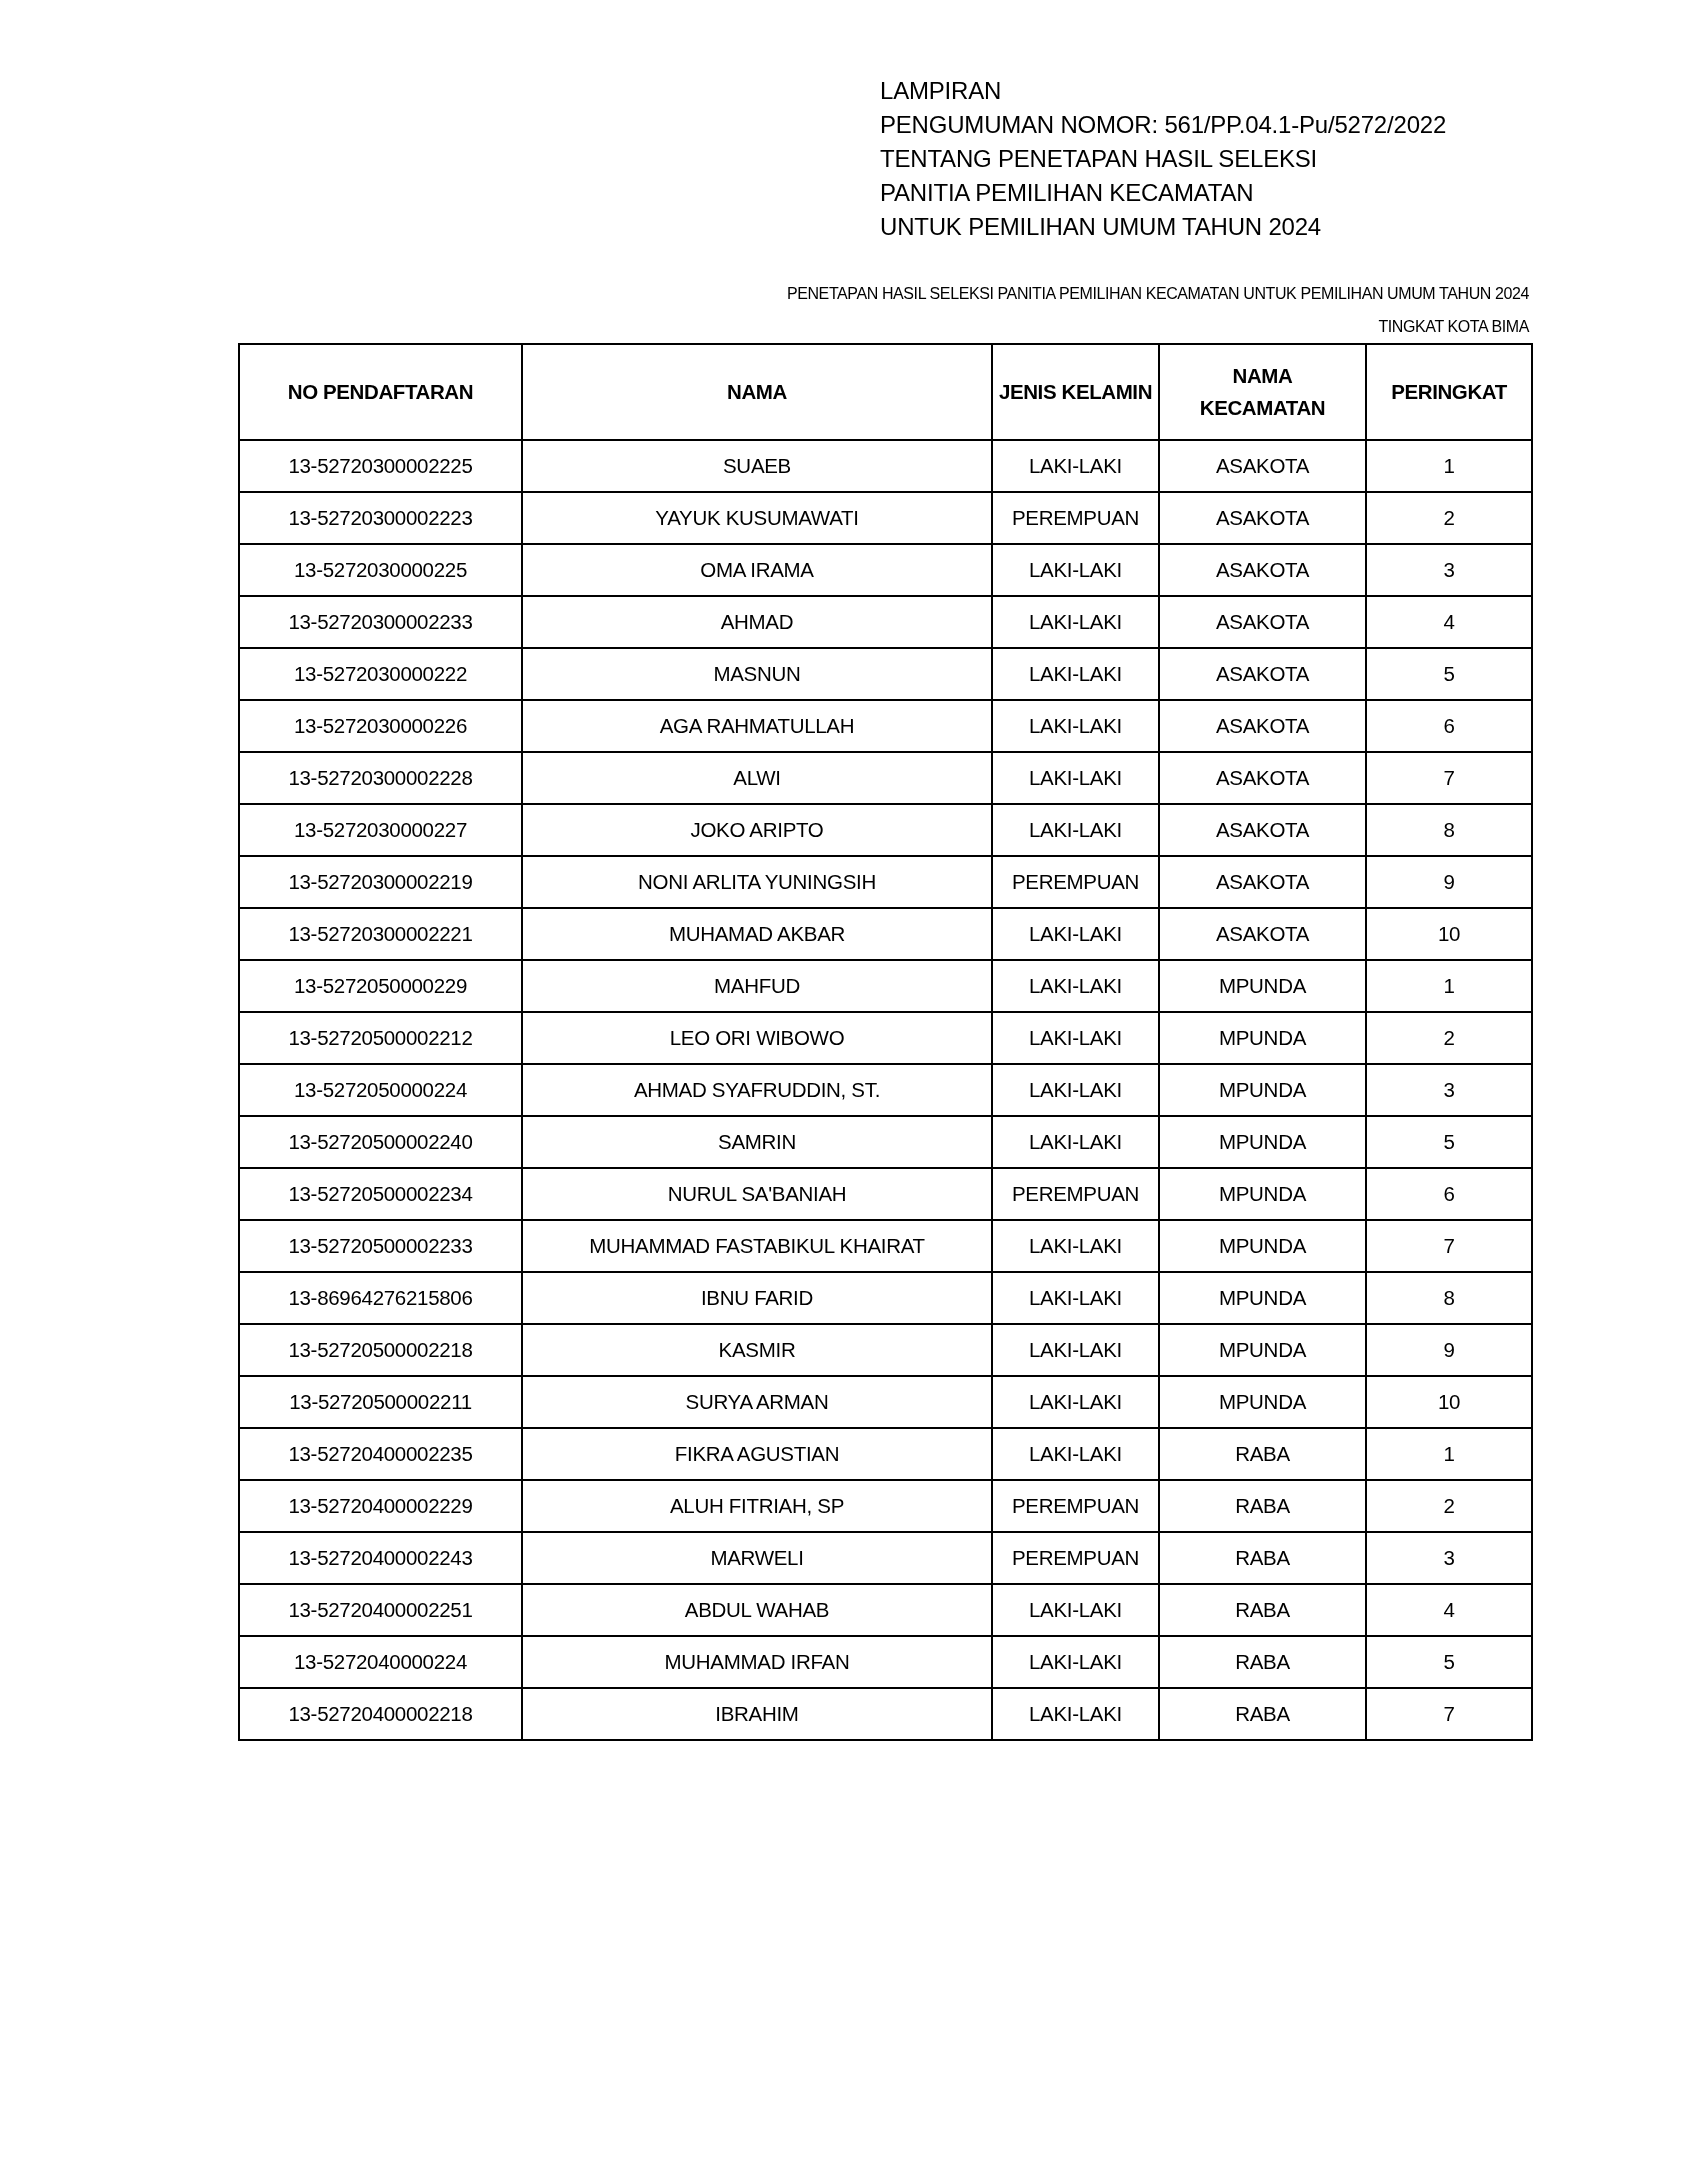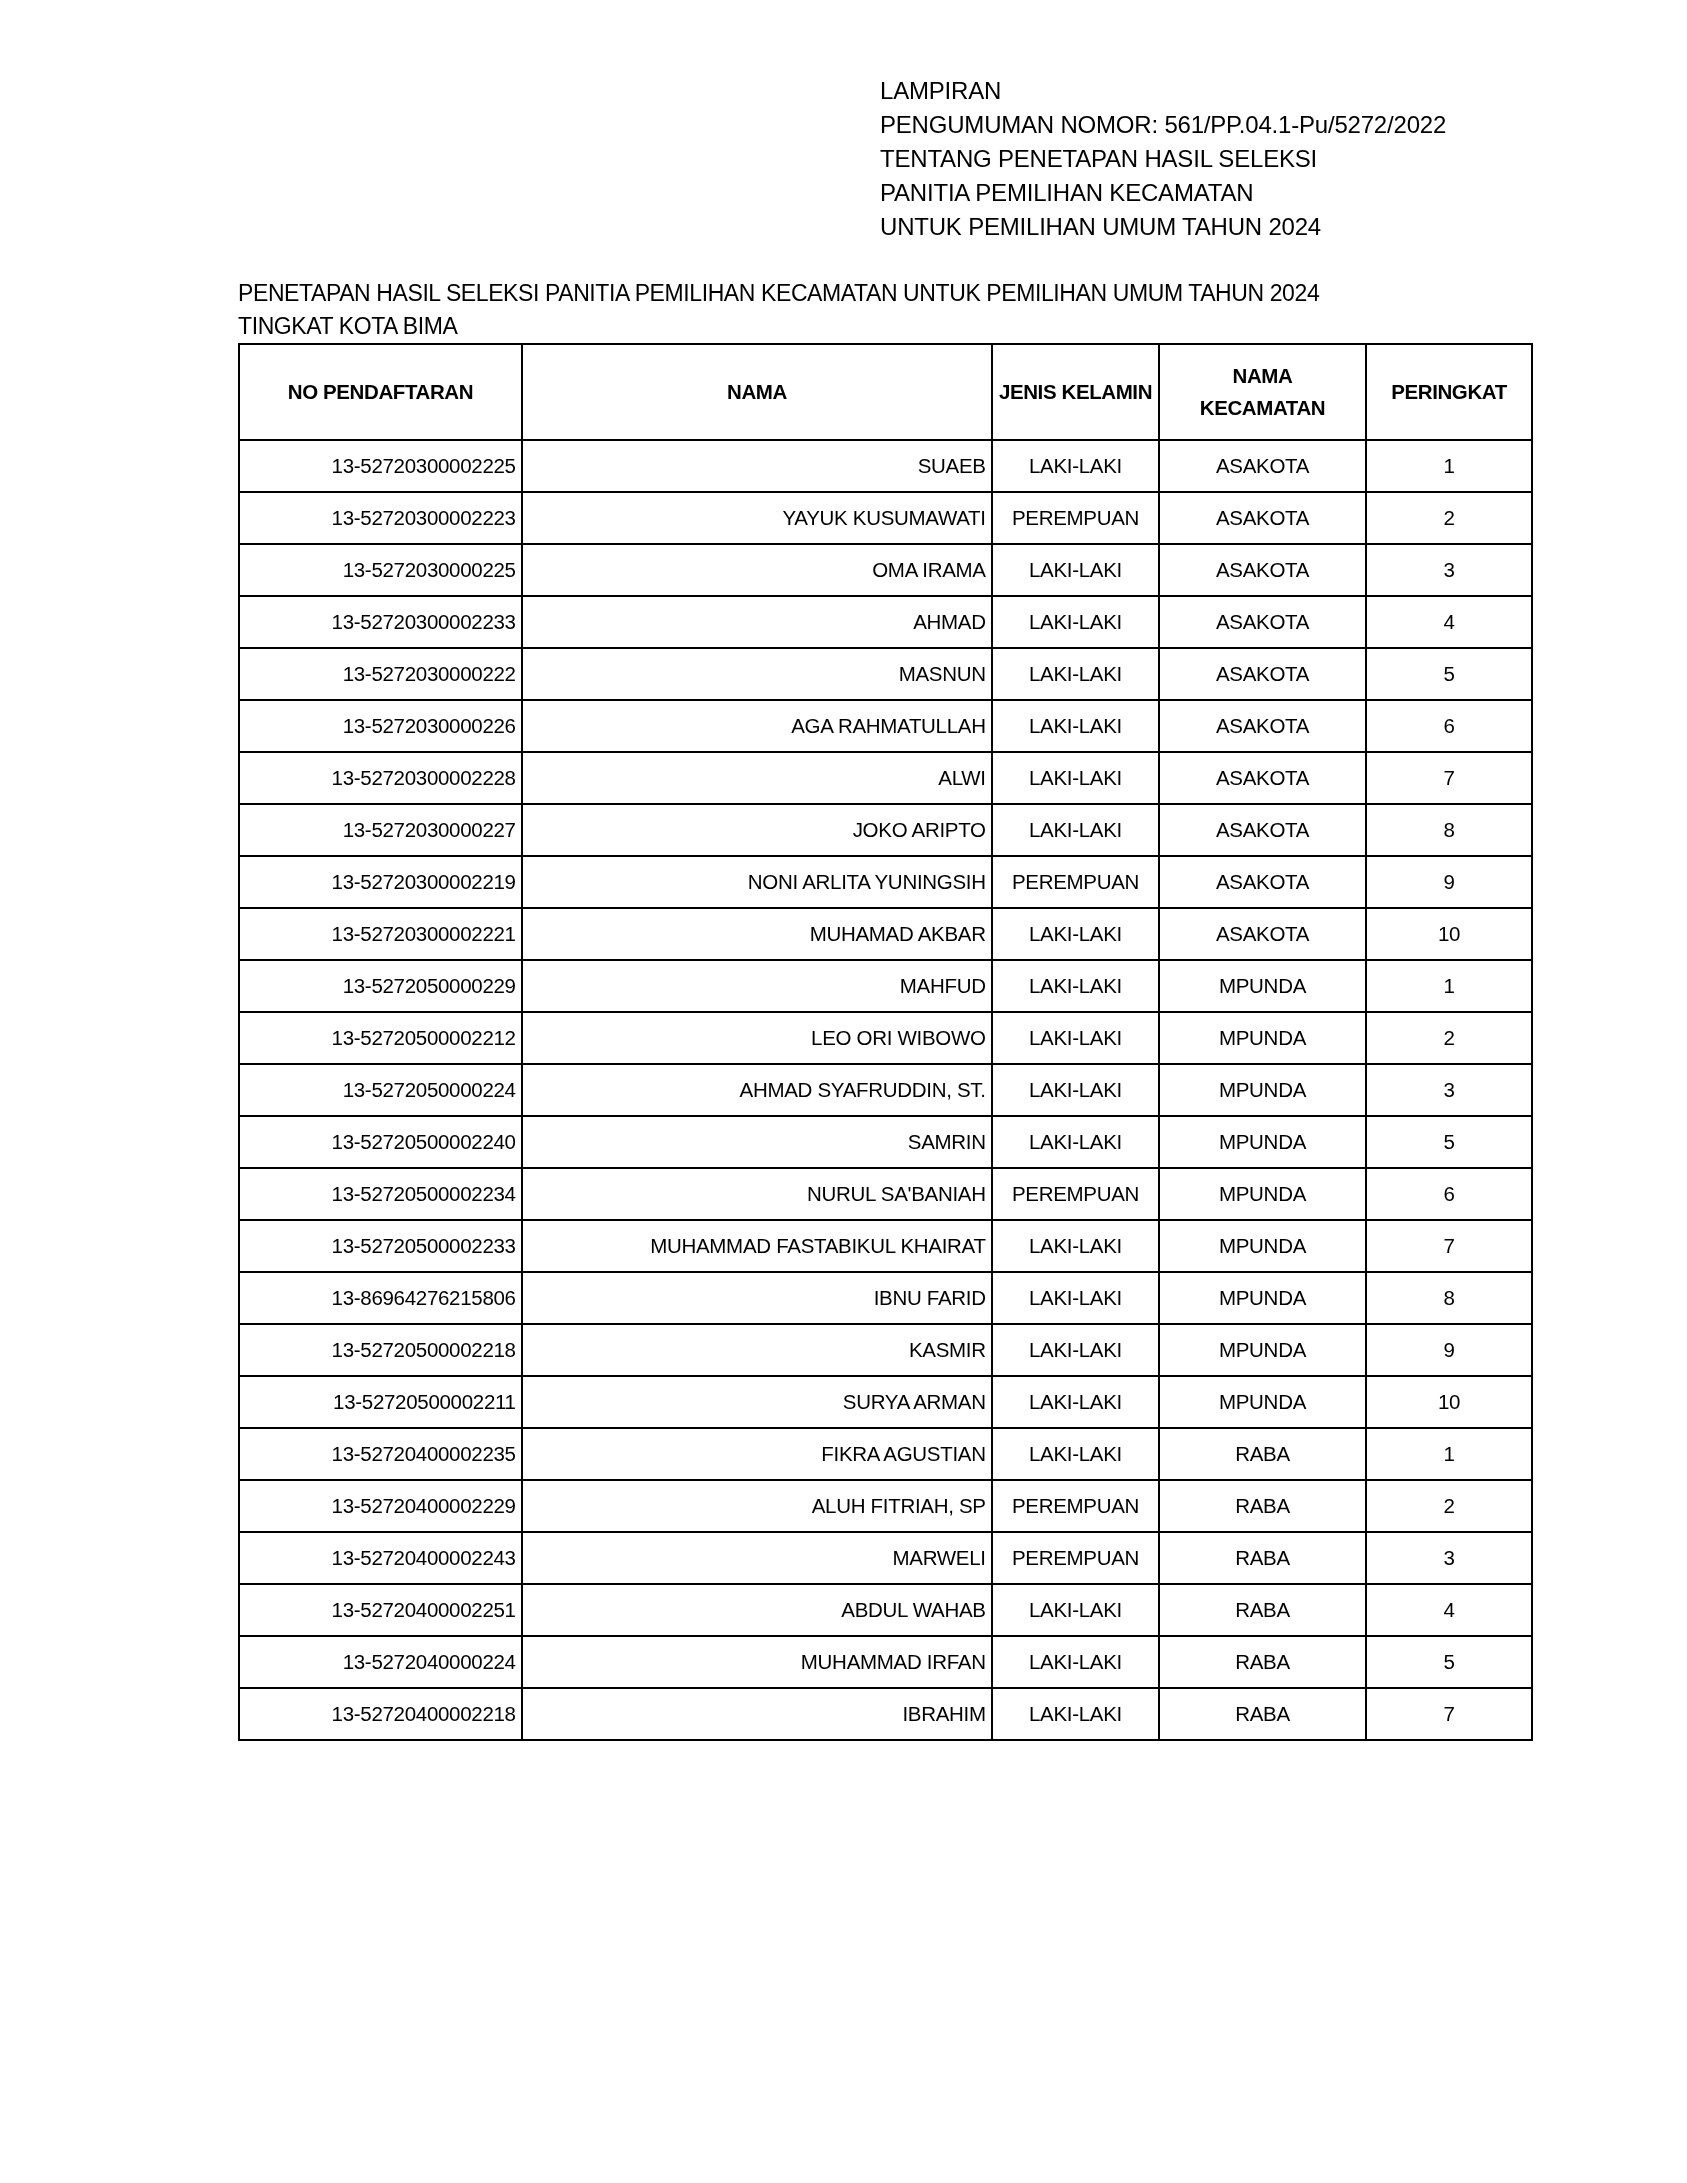--- a/index.html
+++ b/index.html
@@ -22,22 +22,22 @@
     font-size: 24px;
     line-height: 34px;
     letter-spacing: -0.2px;
   }
   .lampiran div { white-space: nowrap; margin-left: 32px; }
   .doc-title {
     position: absolute;
     left: 238px;
     width: 1291px;
     top: 277px;
-    text-align: left;
-    font-size: 23px;
+    text-align: right;
+    font-size: 16px;
     line-height: 33px;
     letter-spacing: -0.4px;
   }
   .doc-title div { white-space: nowrap; }
   table.results {
     position: absolute;
     left: 238px;
     top: 343px;
     border-collapse: collapse;
     table-layout: fixed;
@@ -55,21 +55,21 @@
     height: 94px;
     font-weight: bold;
     text-align: center;
     line-height: 32px;
     letter-spacing: -0.4px;
   }
   table.results td {
     height: 50px;
     letter-spacing: -0.3px;
   }
-  td.left { text-align: right; }
+  td.left { text-align: center; }
   td.center { text-align: center; }
   col.c1 { width: 283px; }
   col.c2 { width: 470px; }
   col.c3 { width: 167px; }
   col.c4 { width: 207px; }
   col.c5 { width: 166px; }
 </style>
 </head>
 <body>
 

